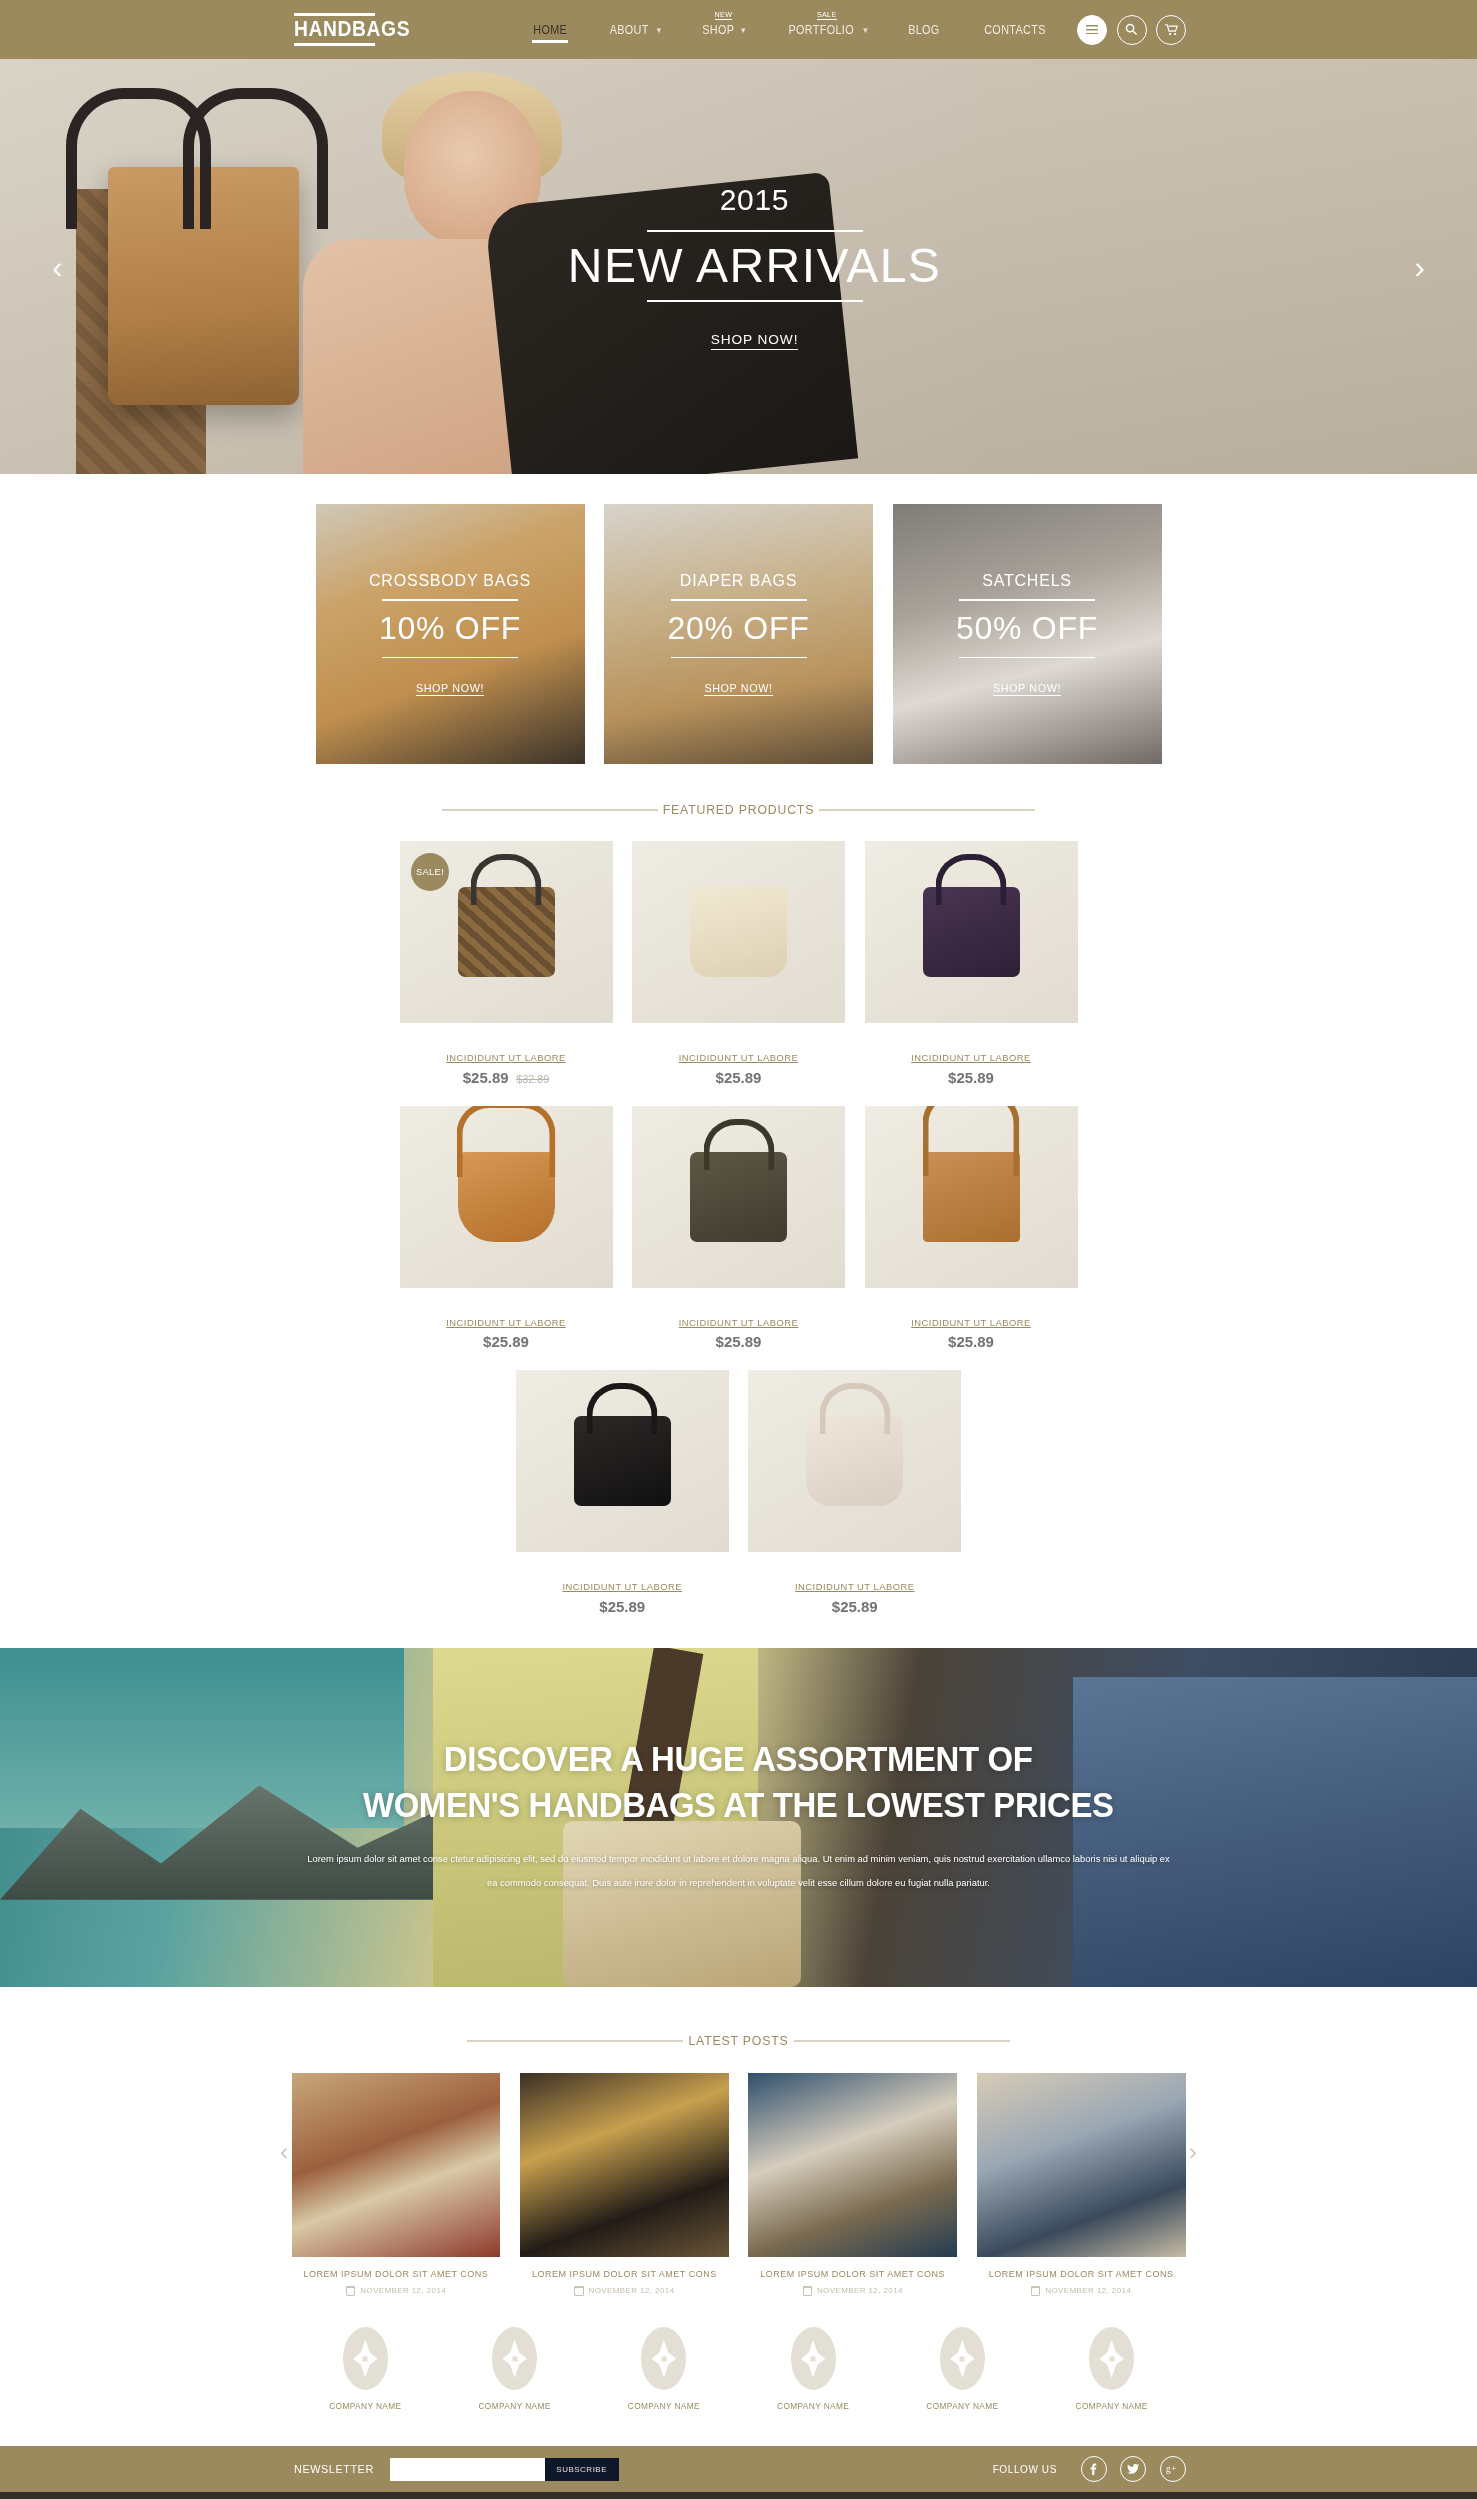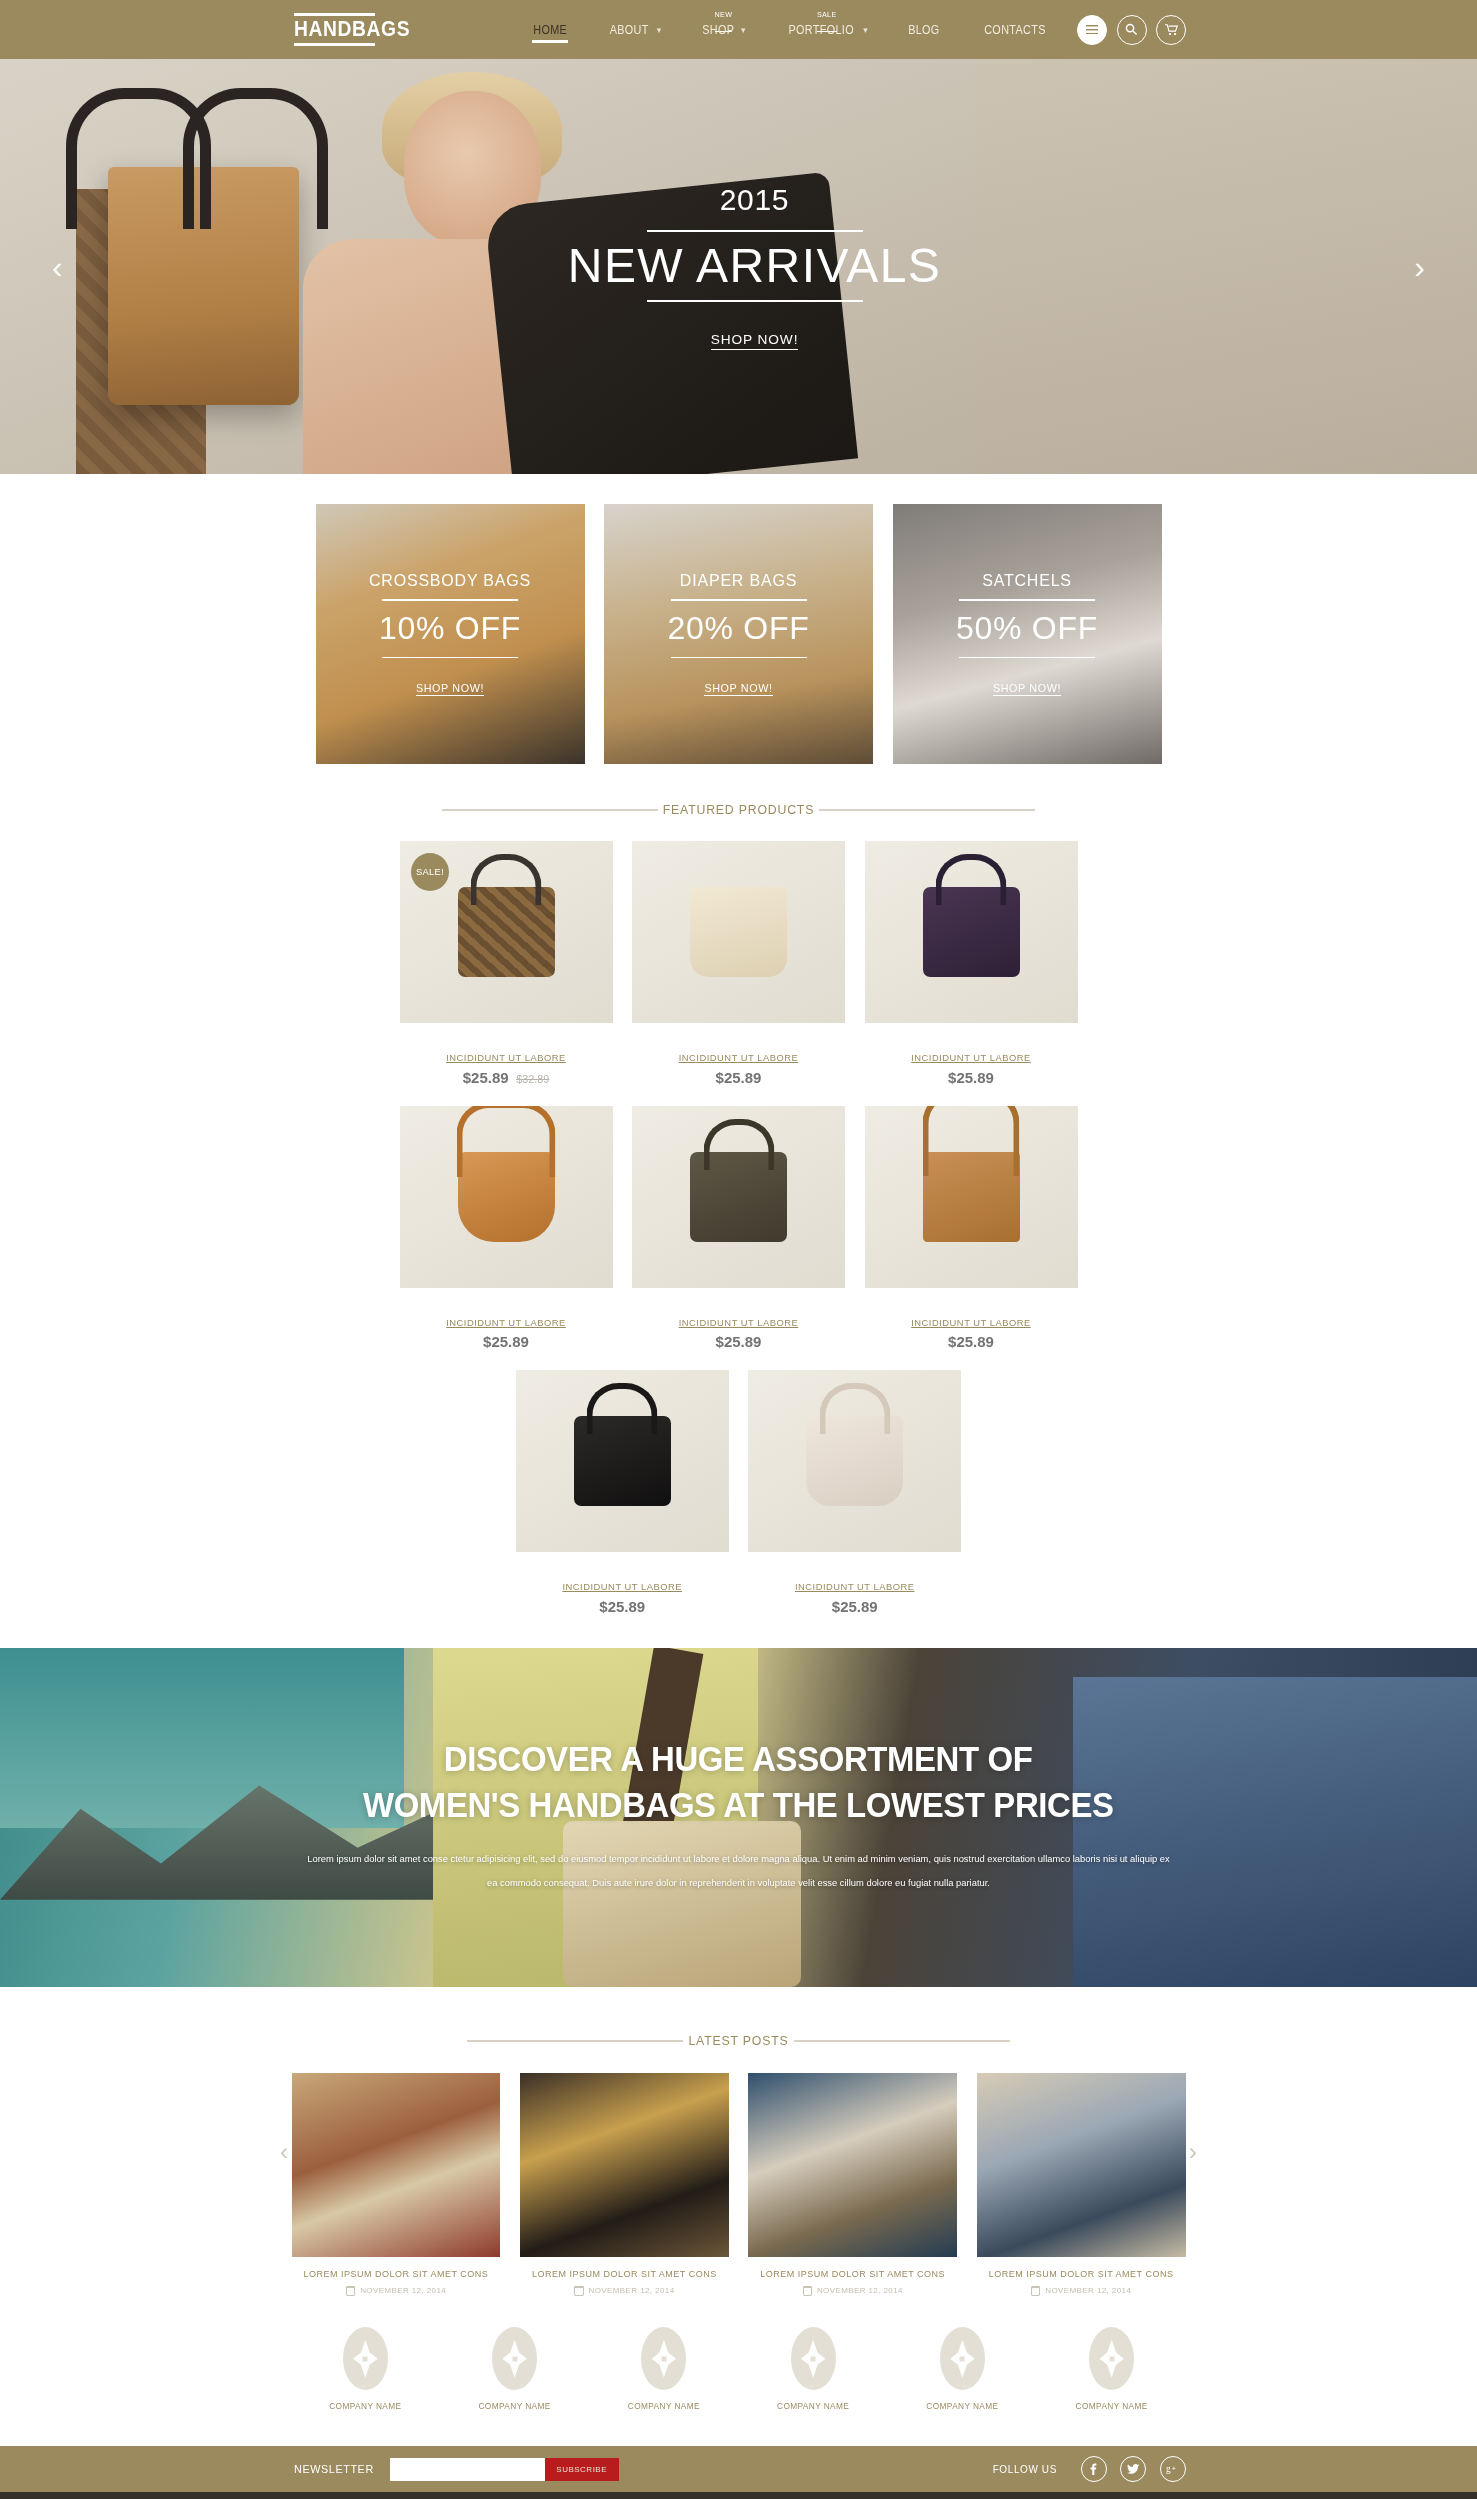--- a/index.html
+++ b/index.html
@@ -34,21 +34,21 @@
   .nav-item .lbl { transform:scaleX(0.88); transform-origin:center; display:inline-block;}
   .nav-item.active { color:#3b3226; }
   .nav-underline {
     position:absolute; bottom:16px; left:50%; transform:translateX(-50%);
     width:36px; height:2.9px; background:#fff;
   }
   .caret { margin-left:5px; font-size:8.7px; opacity:.9; }
   .nav-badge {
     position:absolute; top:10px; left:50%; transform:translateX(-46%);
     font-size:7.2px; color:#fff; letter-spacing:0.3px;
-    border-bottom:1.4px solid #fff; padding-bottom:12px;
+    border-bottom:1.4px solid #fff; padding-bottom:0;
   }
 
   .head-icons { margin-left:auto; margin-right:291px; display:flex; gap:9.4px; align-items:center;}
   .ic {
     width:30px; height:30px; border-radius:50%; border:1.4px solid #fff;
     display:flex; align-items:center; justify-content:center; color:#fff;
     cursor:pointer;
   }
   .ic.filled { background:#fff; color:#9a8a5e; border-color:#fff; }
 
@@ -222,21 +222,21 @@
   }
   .brand-mark:after { content:""; position:absolute; left:50%; top:50%; transform:translate(-50%,-50%); width:5px; height:5px; background:#e3dfd4; }
   .brand-name { color:#9a8a5e; font-size:8.3px; letter-spacing:0.4px; margin-top:11px; }
 
   
   .newsbar { background:#9a8a5e; height:46px; display:flex; align-items:center; }
   .nb-left { margin-left:294px; display:flex; align-items:center; gap:16px; }
   .nb-label { color:#fff; font-size:10.8px; letter-spacing:0.6px; }
   .nb-form { display:flex; height:23px; }
   .nb-input { width:155px; border:none; outline:none; background:#fff; padding:0 7.2px; font-size:8.7px; font-family:"Liberation Sans",sans-serif; }
-  .nb-btn { background:#b91c1c; color:#e8e2d6; border:none; font-size:8px; letter-spacing:0.5px; padding:0 11.5px; cursor:pointer; font-family:"Liberation Sans",sans-serif;}
+  .nb-btn { background:#0f172a; color:#e8e2d6; border:none; font-size:8px; letter-spacing:0.5px; padding:0 11.5px; cursor:pointer; font-family:"Liberation Sans",sans-serif;}
   .nb-right { margin-left:auto; margin-right:291px; display:flex; align-items:center; gap:13.7px; }
   .nb-follow { color:#fff; font-size:10px; letter-spacing:0.6px; margin-right:10px; }
   .soc { width:26px; height:26px; border-radius:50%; border:1.4px solid #fff; color:#fff; display:flex; align-items:center; justify-content:center; font-size:11.5px; cursor:pointer; }
 
   
   .footer { background:#342f28; padding:45px 0 0; }
 </style>
 </head>
 <body>
 

